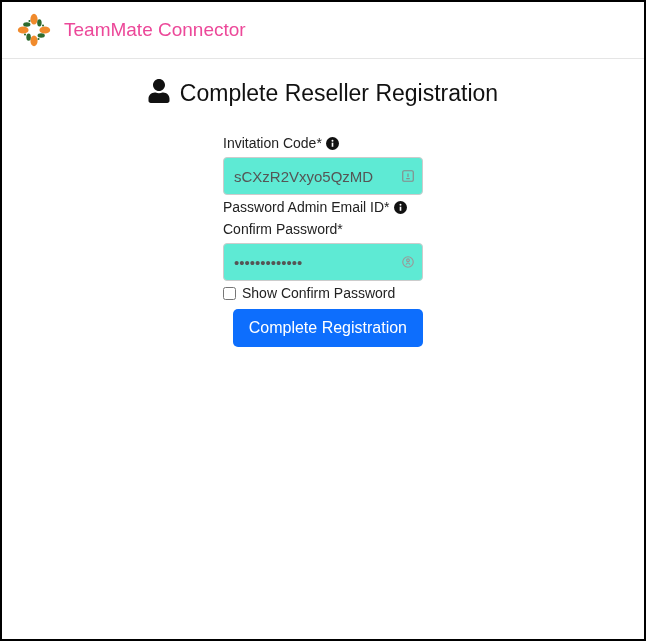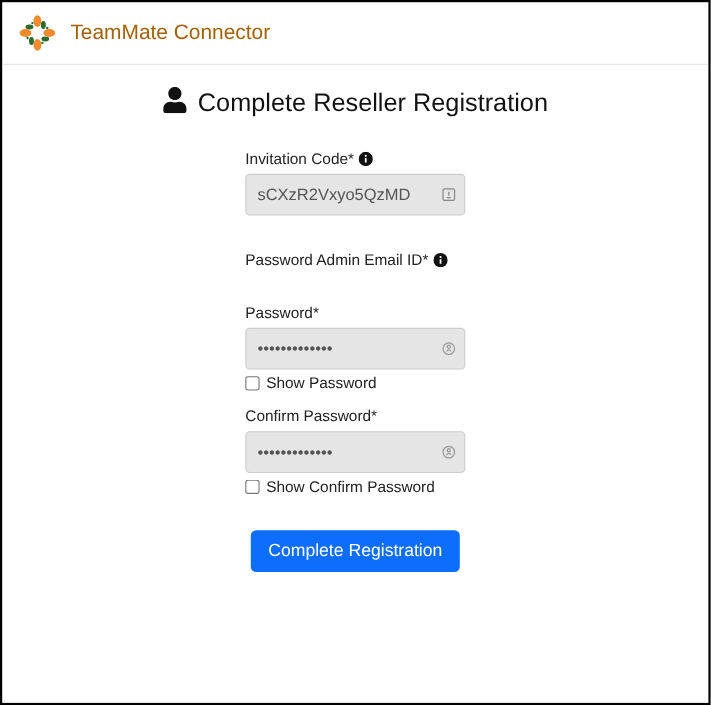--- a/index.html
+++ b/index.html
@@ -19,21 +19,21 @@
   }
   .logo {
     width: 36px;
     height: 36px;
     margin-right: 12px;
     position: relative;
   }
   .logo svg { width: 100%; height: 100%; }
   .app-title {
     font-size: 19px;
-    color: #a16207;
+    color: #ec4899;
   }
   .main {
     padding: 20px 0 0 0;
     display: flex;
     flex-direction: column;
     align-items: center;
   }
   .heading-wrap {
     display: flex;
     align-items: center;
@@ -43,21 +43,21 @@
   .heading-wrap h1 {
     font-size: 23px;
     font-weight: 400;
     margin: 0;
     color: #111;
   }
   .form {
     width: 200px;
   }
   .field {
-    margin-bottom: 32px;
+    margin-bottom: 4px;
   }
   .label-row {
     display: flex;
     align-items: center;
     gap: 4px;
     font-size: 14px;
     color: #222;
     margin-bottom: 6px;
   }
   .info-icon {
@@ -65,37 +65,37 @@
     display: inline-flex; align-items: center; justify-content: center;
   }
   .text-input {
     width: 100%;
     height: 38px;
     border: 1px solid #ccc;
     border-radius: 4px;
     padding: 0 10px;
     font-size: 15px;
     color: #555;
-    background: #e5e5e5;
+    background: #5eead4;
   }
   .text-input::placeholder { color: #888; }
   .check-row {
     display: flex;
     align-items: center;
     gap: 6px;
     font-size: 14px;
     color: #222;
     margin-top: 4px;
   }
   .check-row input[type="checkbox"]{
     width: 13px; height: 13px; margin:0;
   }
   .submit-wrap {
     display: flex;
-    justify-content: center;
+    justify-content: flex-end;
     margin-top: 8px;
   }
   .submit-btn {
     background: #0d6efd;
     color: #fff;
     border: none;
     border-radius: 5px;
     padding: 10px 16px;
     font-size: 16px;
     cursor: pointer;
@@ -185,56 +185,37 @@
           <svg width="13" height="13" viewBox="0 0 16 16" fill="#111">
               <circle cx="8" cy="8" r="8"></circle>
               <rect x="7" y="7" width="2" height="5" fill="#fff"></rect>
               <circle cx="8" cy="4.5" r="1.2" fill="#fff"></circle>
             </svg>
         </span>
       </div>
     </div>
 
 
-    <div class="field" style="margin-bottom:14px;">
+
+    <div class="field" style="">
       <div class="label-row">
-        <span>Password*</span>
+        <span>Confirm Password*</span>
       </div>
       <div class="input-wrap">
         <input type="password" class="text-input" value="•••••••••••••" style="">
         <span class="end-icon">
           <svg width="14" height="14" viewBox="0 0 16 16" fill="none" stroke="#999" stroke-width="1.3">
               <circle cx="8" cy="8" r="6"></circle>
               <circle cx="8" cy="6" r="1.6"></circle>
               <path d="M5.8 11c.5-1.2 1.3-1.8 2.2-1.8s1.7.6 2.2 1.8"></path>
             </svg>
         </span>
       </div>
       <label class="check-row">
         <input type="checkbox" style="">
-        <span>Show Password</span>
-      </label>
-    </div>
-
-    <div class="field" style="">
-      <div class="label-row">
-        <span>Confirm Password*</span>
-      </div>
-      <div class="input-wrap">
-        <input type="password" class="text-input" value="•••••••••••••" style="">
-        <span class="end-icon">
-          <svg width="14" height="14" viewBox="0 0 16 16" fill="none" stroke="#999" stroke-width="1.3">
-              <circle cx="8" cy="8" r="6"></circle>
-              <circle cx="8" cy="6" r="1.6"></circle>
-              <path d="M5.8 11c.5-1.2 1.3-1.8 2.2-1.8s1.7.6 2.2 1.8"></path>
-            </svg>
-        </span>
-      </div>
-      <label class="check-row">
-        <input type="checkbox" style="">
         <span>Show Confirm Password</span>
       </label>
     </div>
 
     <div class="submit-wrap">
       <button class="submit-btn">Complete Registration</button>
     </div>
 
   </div>
 </div>

